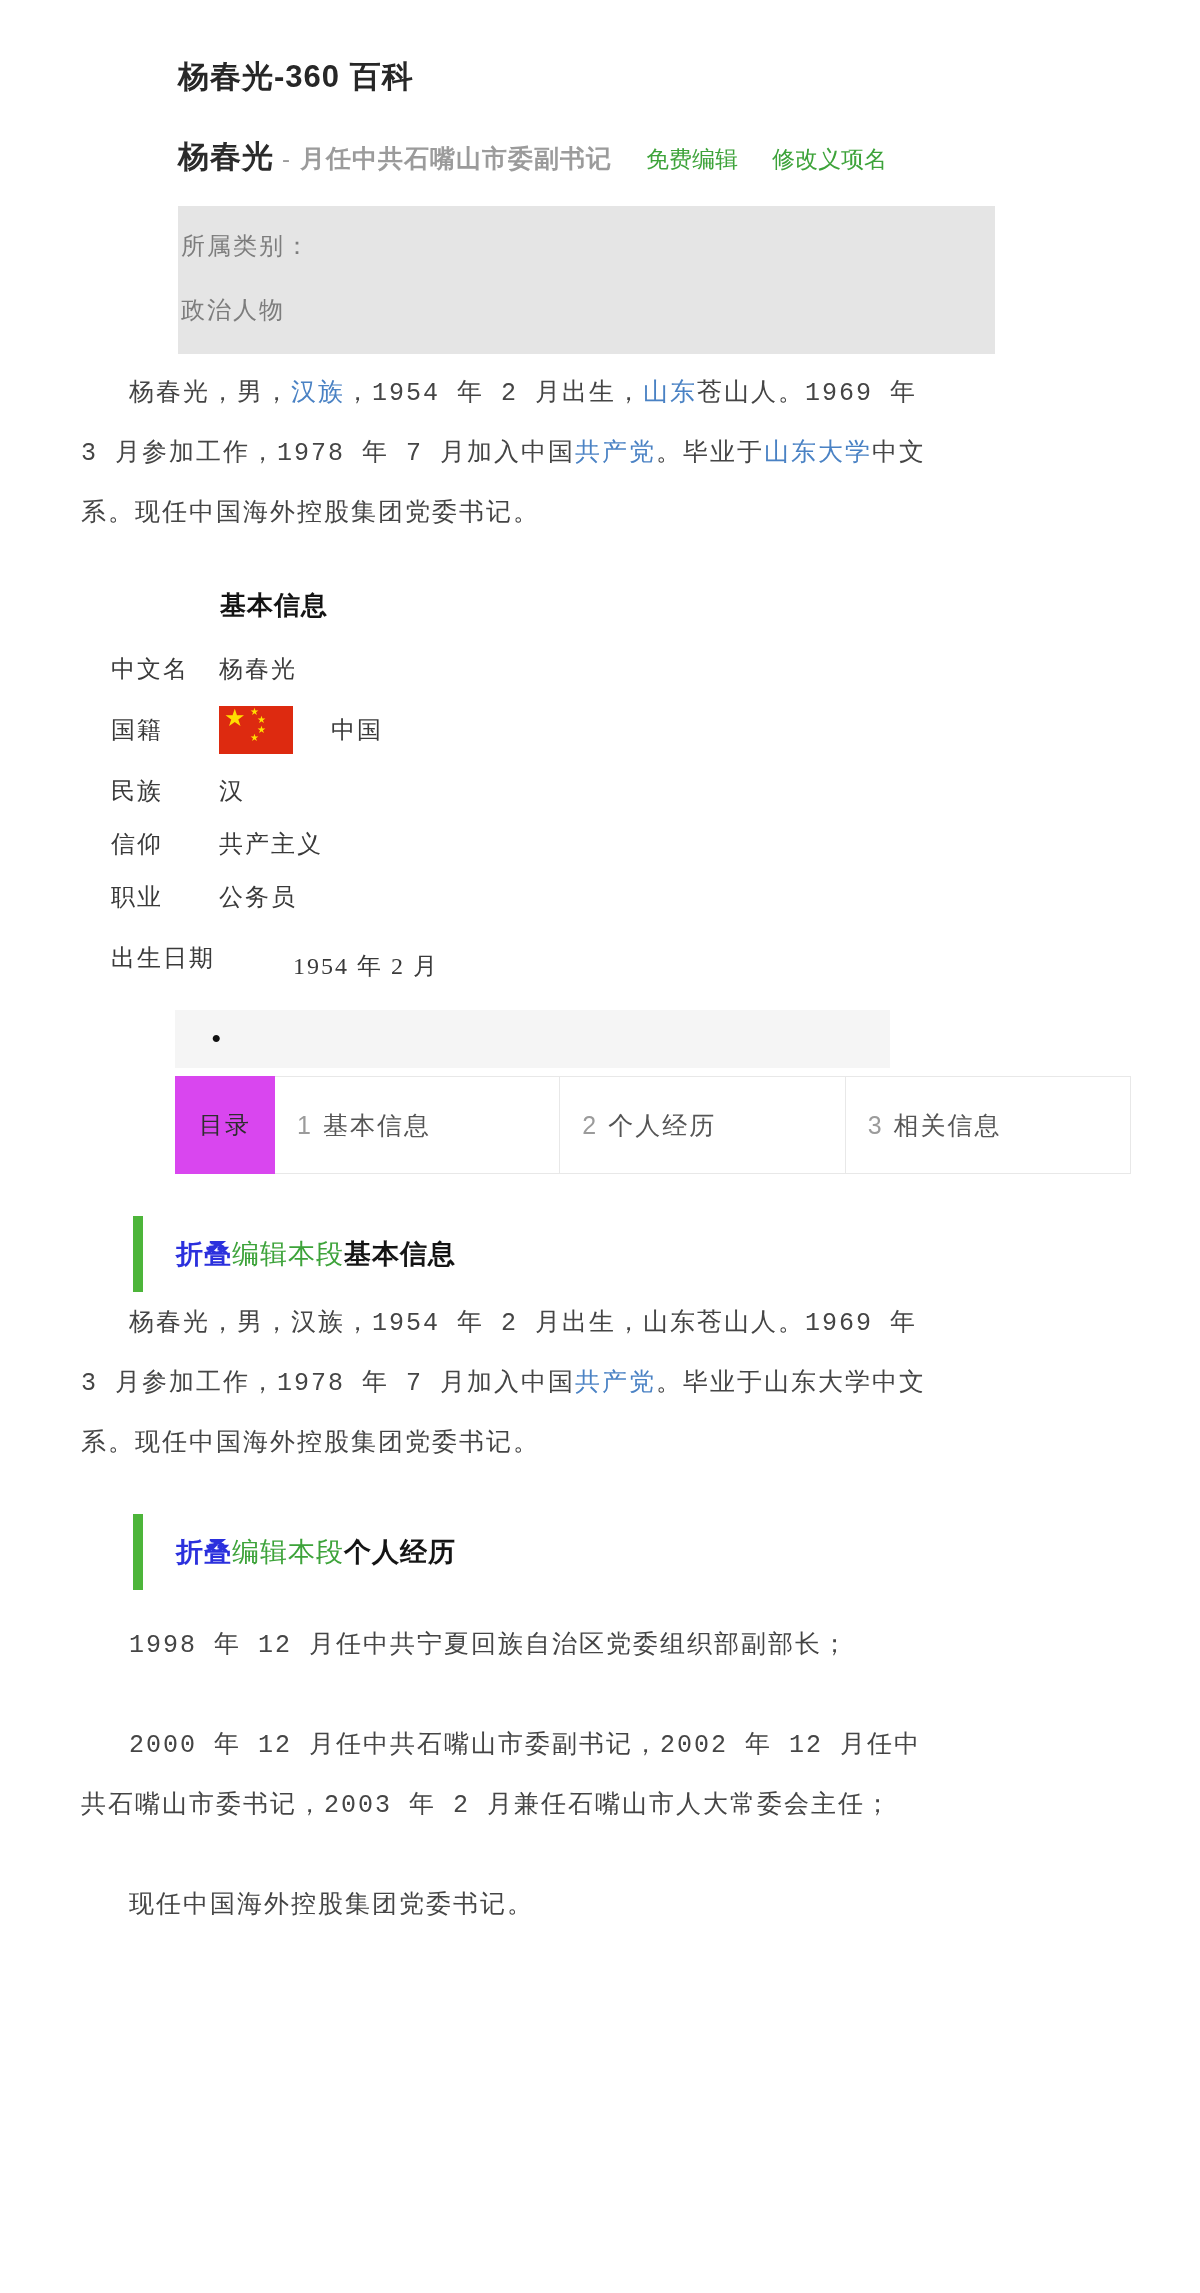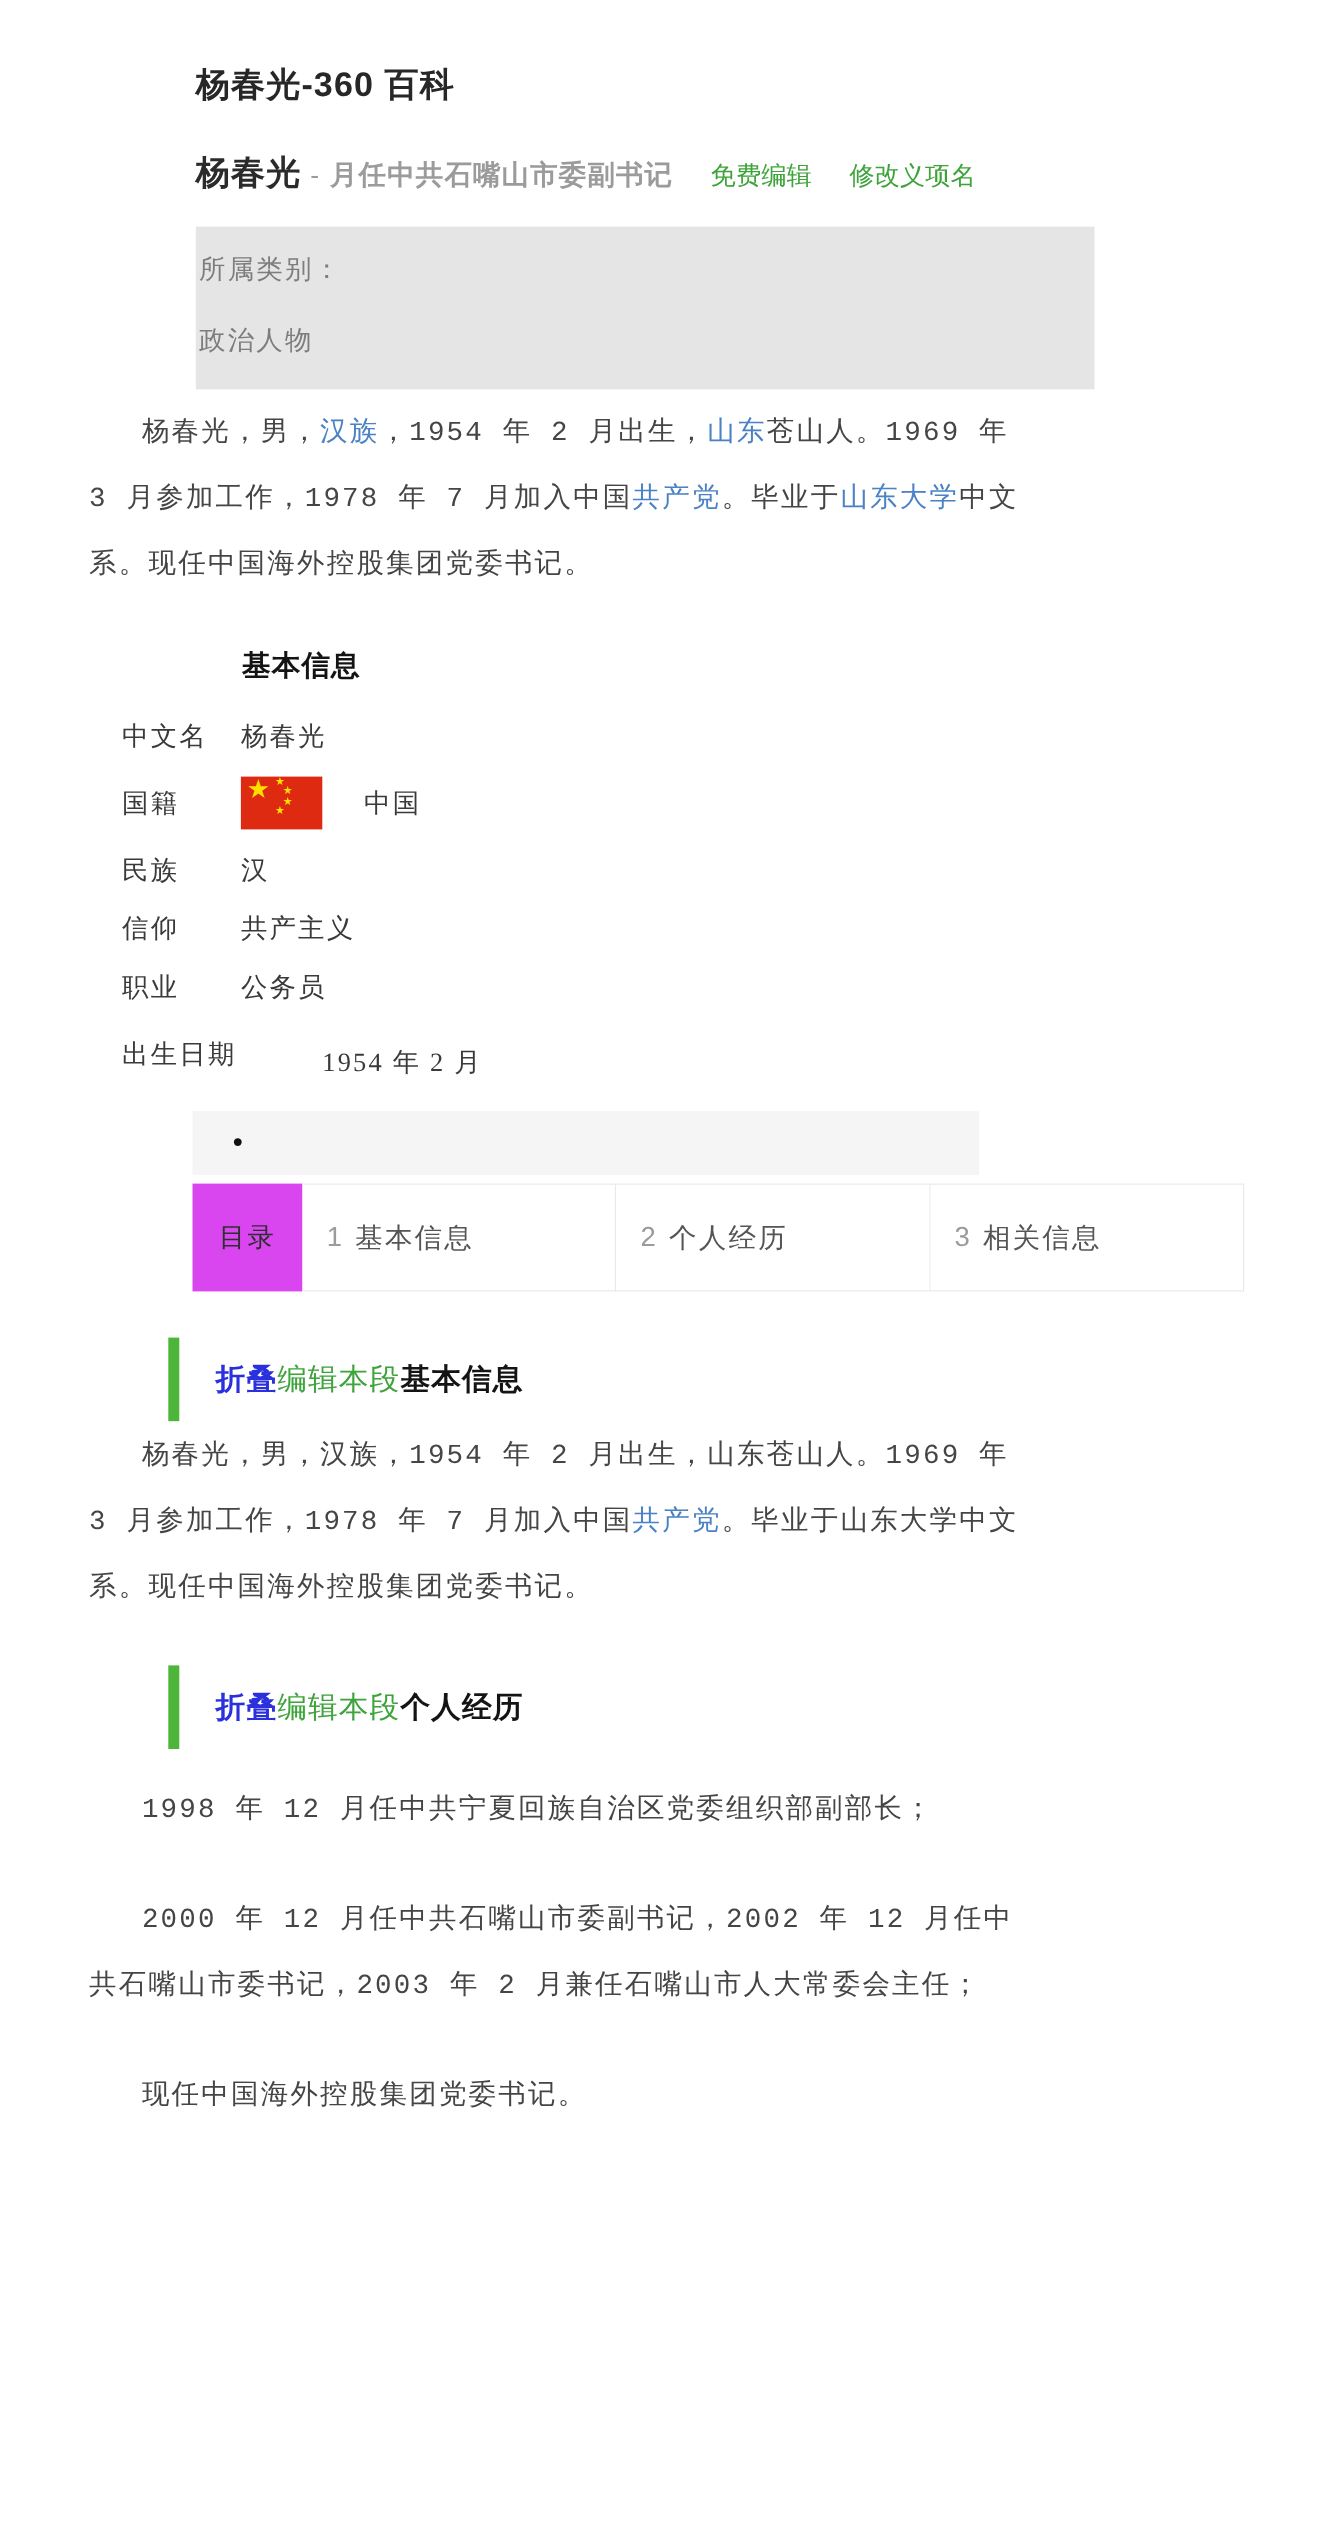--- a/index.html
+++ b/index.html
@@ -127,21 +127,21 @@
     display:flex; align-items:center;
     padding-left:22px;
     cursor:pointer;
   }
   .toc-item:first-of-type { border-left:1px solid #e8e8e8; }
   .toc-num { color:#9b9b9b; font-size:25px; margin-right:12px; }
   .toc-text { color:#555555; font-size:25px; letter-spacing:2px; }
   
   .section-header {
     margin-top:42px;
-    display:flex; align-items:center;padding-left:20px;
+    display:flex; align-items:center;
   }
   .section-header.second { margin-top:30px; }
   .green-bar {
     flex:0 0 10px; width:10px; height:76px;
     background:#4db53a;
     margin-left:133px;
   }
   .section-header-text {
     margin-left:33px;
     font-family:"Liberation Sans","DejaVu Sans",sans-serif;

